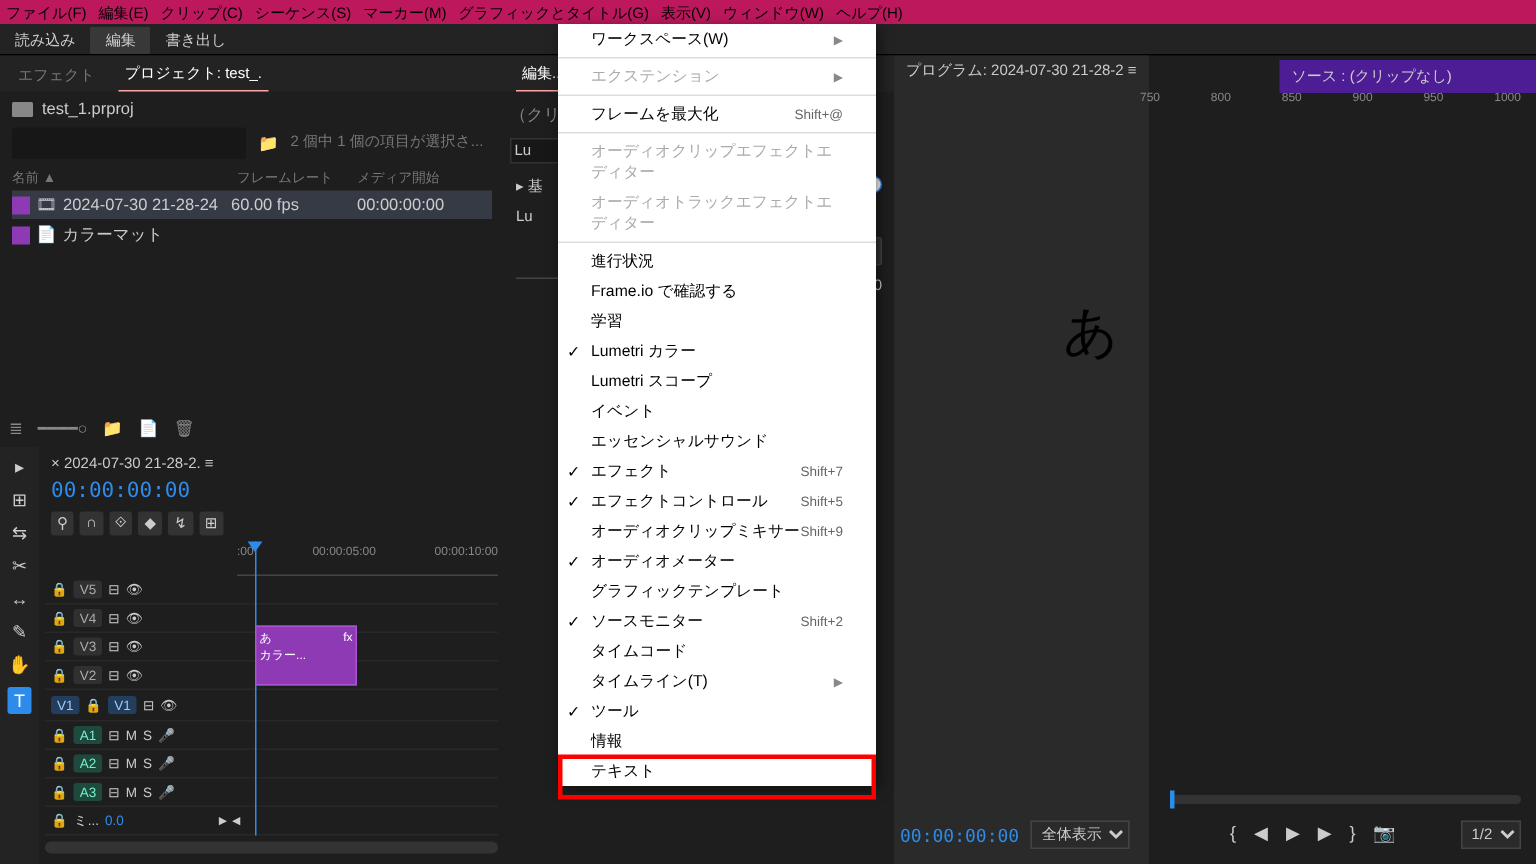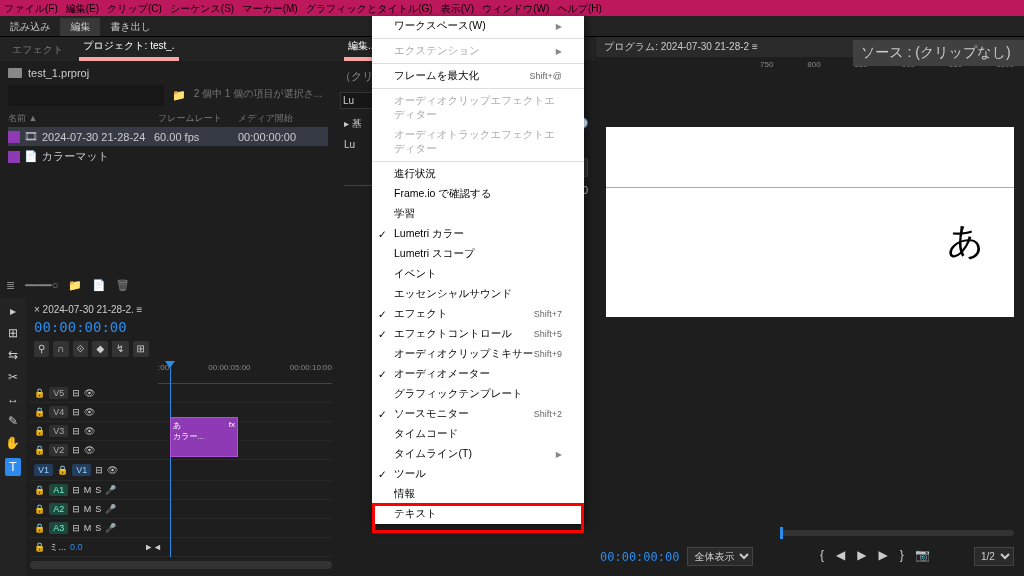--- a/index.html
+++ b/index.html
@@ -4,24 +4,24 @@
 <style>
 body{margin:0;background:#1e1e1e;color:#ccc;font-family:"Hiragino Kaku Gothic ProN","Meiryo",sans-serif;font-size:11px;overflow:hidden;width:1024px;height:576px;position:relative}
 .menubar{background:#be185d;color:#000;height:16px;display:flex;align-items:flex-end;padding:0 4px;font-size:10px}
 .menubar span{margin-right:8px}
 .toolbar{background:#232323;height:20px;display:flex;align-items:flex-end;border-bottom:1px solid #000}
 .toolbar span{padding:2px 10px;font-size:10px}
 .toolbar .active{background:#383838}
 .layout{display:flex;height:540px}
 .left{width:336px;display:flex;flex-direction:column}
 .middle{width:260px}
-.right{flex:1;display:flex;flex-direction:column}
+.right{flex:1;display:flex;}
 .panel-tabs{display:flex;background:#232323;height:24px;align-items:flex-end;padding-left:8px;gap:12px;font-size:10px}
 .panel-tabs .tab{padding:4px 4px;color:#777}
-.panel-tabs .tab.active{color:#fff;border-bottom:4px solid #fca5a5}
+.panel-tabs .tab.active{color:#fff;border-bottom:1px solid #fca5a5}
 .proj{padding:4px 8px}
 .proj-head{color:#777;font-size:10px;margin-bottom:4px}
 .search{background:#171717;border:none;width:150px;padding:3px;color:#ccc;margin:4px 0;border-radius:2px}
 .bin{display:flex;align-items:center;padding:2px 0}
 .bin-icon{width:14px;height:10px;background:#888;margin-right:6px;border-radius:1px}
 .cols{display:flex;color:#777;font-size:9px;padding:2px 0}
 .cols>div:first-child{flex:1}
 .cols>div:nth-child(2){width:80px}
 .cols>div:nth-child(3){width:90px}
 .row{display:flex;padding:3px 0;align-items:center;gap:4px}
@@ -51,21 +51,21 @@
 .men-item.dis{color:#aaa}
 .men-sep{height:1px;background:#ddd;margin:2px 0}
 .men-item .chk{position:absolute;left:6px}
 .men-item .arr{color:#888;font-size:8px}
 .men-item .sc{color:#666;font-size:9px}
 .hl{position:absolute;border:3px solid #ff0000;left:372px;top:503px;width:206px;height:24px;z-index:101}
 .prog-title{background:#2a2a2a;padding:3px 8px;font-size:10px}
 .prog-mon{background:#fff;height:190px;margin:70px 10px 10px;position:relative}
 .prog-mon::before{content:'';position:absolute;top:60px;left:0;right:0;height:1px;background:#5cc}
 .glyph{position:absolute;right:30px;top:90px;font-size:36px;color:#000;font-family:serif}
-.src{position:absolute;right:0;top:40px;width:155px;padding:4px 8px;font-size:14px;background:#404040}
+.src{position:absolute;right:0;top:40px;width:155px;padding:4px 8px;font-size:10px;background:#4c1d95}
 .btm-ctrl{position:absolute;bottom:10px;right:10px;left:600px;display:flex;align-items:center;gap:8px}
 .btm-ctrl .tc2{color:#2d8ceb;font-family:monospace;font-size:12px}
 .btm-ctrl select{background:#2a2a2a;color:#ccc;border:1px solid #444;font-size:10px;padding:2px}
 .transport{display:flex;gap:12px;color:#ccc;font-size:12px}
 .ruler2{position:absolute;top:60px;left:760px;right:10px;font-size:8px;color:#888;display:flex;justify-content:space-between}
 .eff{padding:4px}
 .eff input{background:#171717;border:1px solid #333;color:#ccc;padding:2px;width:80px;font-size:10px}
 .eff-row{display:flex;justify-content:space-between;padding:4px;font-size:10px}
 .btn{background:#333;border:1px solid #444;color:#ccc;padding:2px 8px;font-size:9px;border-radius:2px}
 .tog{width:22px;height:12px;background:#2d8ceb;border-radius:6px;position:relative}

